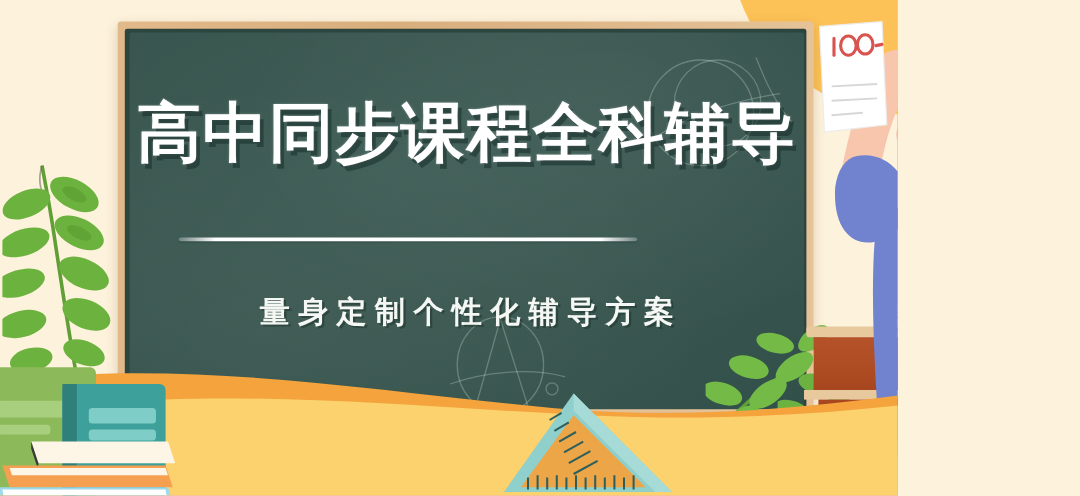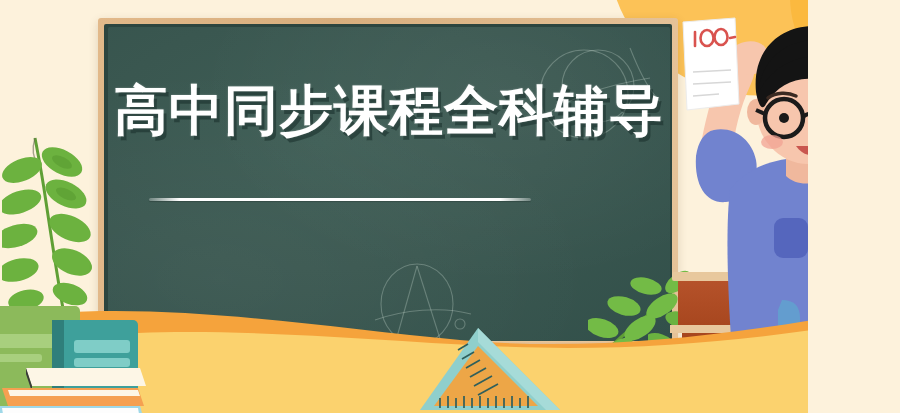--- a/index.html
+++ b/index.html
@@ -2,21 +2,21 @@
 <html><head>
 <meta charset="utf-8">
 <style>
   html,body{margin:0;padding:0;}
   body{
     width:900px;height:413px;overflow:hidden;
     font-family:"DejaVu Sans","Liberation Sans",sans-serif;
     background:#fdf2dc;
   }
   #banner{
-    position:relative;width:808px;height:413px;overflow:hidden;
+    position:relative;width:748px;height:413px;overflow:hidden;
     background:#ec4899;
   }
   .layer{position:absolute;}
 
   
   #bg-cream{left:0;top:0;width:900px;height:413px;background:#fdf2dc;}
   #blob-top-right{
     left:612px;top:-96px;width:340px;height:190px;
     background:#fcc257;border-radius:0 0 58% 46% / 0 0 100% 78%;
     transform:rotate(-4deg);
@@ -191,20 +191,21 @@
   <svg class="layer" id="doodle-bottom" viewBox="0 0 140 100">
     <ellipse class="doodle" cx="62" cy="42" rx="36" ry="40"></ellipse>
     <path class="doodle" d="M62 4 L40 82"></path>
     <path class="doodle" d="M62 4 L86 80"></path>
     <path class="doodle" d="M20 58 C48 48 86 44 116 52"></path>
     <circle class="doodle" cx="105" cy="62" r="5"></circle>
   </svg>
 
   <div class="layer" id="title">高中同步课程全科辅导</div>
   <div class="layer" id="divider"></div>
+  <div class="layer" id="subtitle">量身定制个性化辅导方案</div>
 
   <svg class="layer" id="plant-right-a" viewBox="0 0 110 105">
     <path d="M6 102 C26 80 50 58 82 38" stroke="#5f9f35" stroke-width="3" fill="none"></path>
     <g fill="#73bb46">
       <ellipse cx="30" cy="88" rx="17" ry="9" transform="rotate(-35 30 88)"></ellipse>
       <ellipse cx="14" cy="66" rx="17" ry="9" transform="rotate(18 14 66)"></ellipse>
       <ellipse cx="52" cy="66" rx="18" ry="9" transform="rotate(-35 52 66)"></ellipse>
       <ellipse cx="36" cy="44" rx="17" ry="9" transform="rotate(16 36 44)"></ellipse>
       <ellipse cx="74" cy="44" rx="18" ry="9" transform="rotate(-35 74 44)"></ellipse>
       <ellipse cx="58" cy="24" rx="16" ry="8" transform="rotate(14 58 24)"></ellipse>

